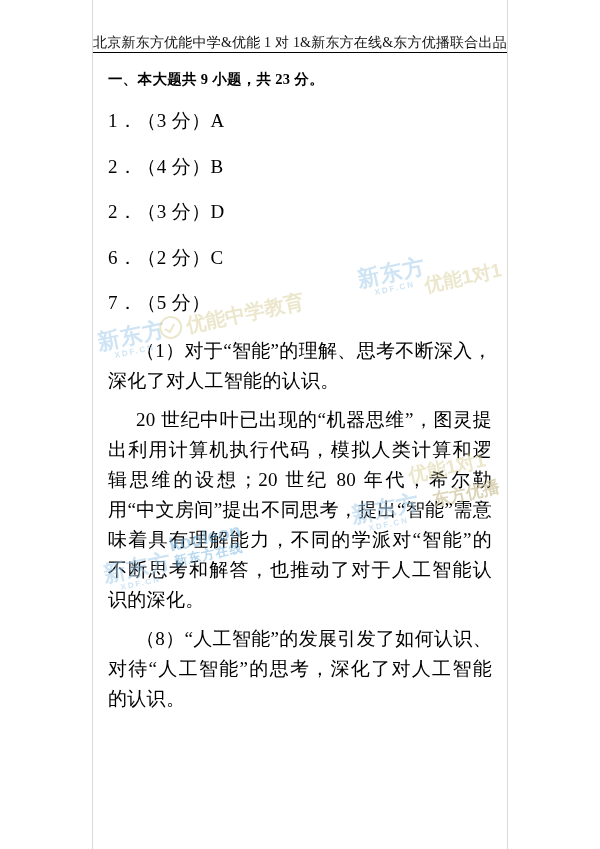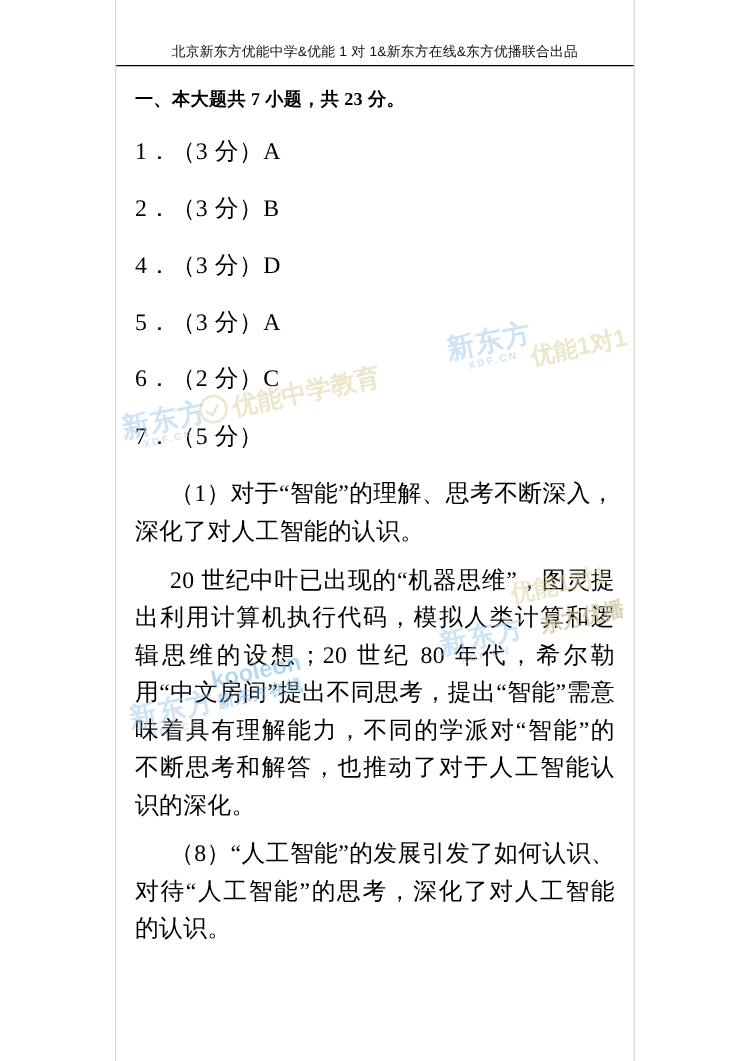--- a/index.html
+++ b/index.html
@@ -34,22 +34,22 @@
   }
   .page-edge-left { left: 92px; }
   .page-edge-right { right: 92px; }
 
   .header {
     position: absolute;
     top: 34px;
     left: 0;
     width: 600px;
     text-align: center;
-    font-family: Liberation Sans, sans-serif;
-    font-size: 11px;
+    font-family: Liberation Serif, serif;
+    font-size: 14px;
     color: #111;
     letter-spacing: 0.2px;
   }
   .header-rule {
     position: absolute;
     top: 52px;
     left: 93px;
     width: 414px;
     height: 1px;
     background: #000;
@@ -197,26 +197,25 @@
 
   <div class="page-edge-left"></div>
   <div class="page-edge-right"></div>
 
   <div class="header">北京新东方优能中学&amp;优能 1 对 1&amp;新东方在线&amp;东方优播联合出品</div>
   <div class="header-rule"></div>
 
   <div class="content">
 
 
-    <div class="section-head">一、本大题共 7 小题，共 23 分。</div>
+    <div class="section-head">一、本大题共 9 小题，共 23 分。</div>
 
     <div class="ans-line">1．（3 分）A</div>
-    <div class="ans-line">2．（3 分）B</div>
-    <div class="ans-line">4．（3 分）D</div>
-    <div class="ans-line">5．（3 分）A</div>
+    <div class="ans-line">2．（4 分）B</div>
+    <div class="ans-line">2．（3 分）D</div>
     <div class="ans-line">6．（2 分）C</div>
     <div class="ans-line">7．（5 分）</div>
 
     <div class="para indent">（1）对于“智能”的理解、思考不断深入，深化了对人工智能的认识。</div>
     <div class="para indent gap-top">20 世纪中叶已出现的“机器思维”，图灵提出利用计算机执行代码，模拟人类计算和逻辑思维的设想；20 世纪 80 年代，希尔勒用“中文房间”提出不同思考，提出“智能”需意味着具有理解能力，不同的学派对“智能”的不断思考和解答，也推动了对于人工智能认识的深化。</div>
     <div class="para indent gap-top">（8）“人工智能”的发展引发了如何认识、对待“人工智能”的思考，深化了对人工智能的认识。</div>
 
   </div>
 
   <div class="wm wm-xdf" style="left:98px; top:325px;">

